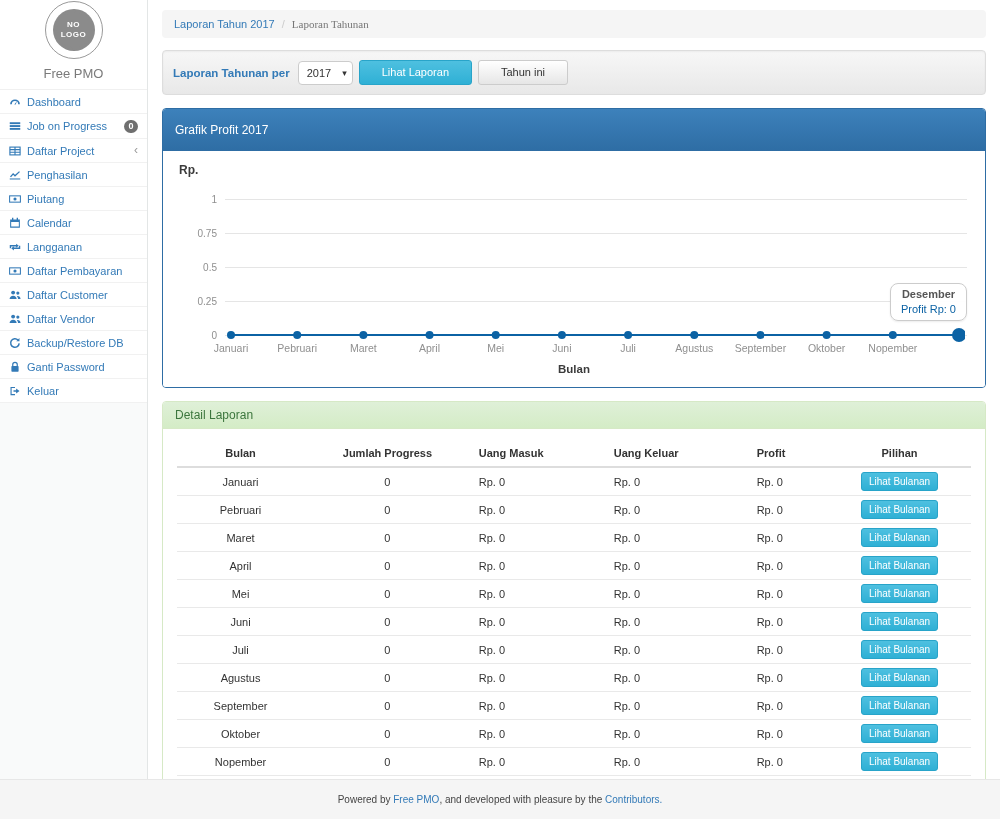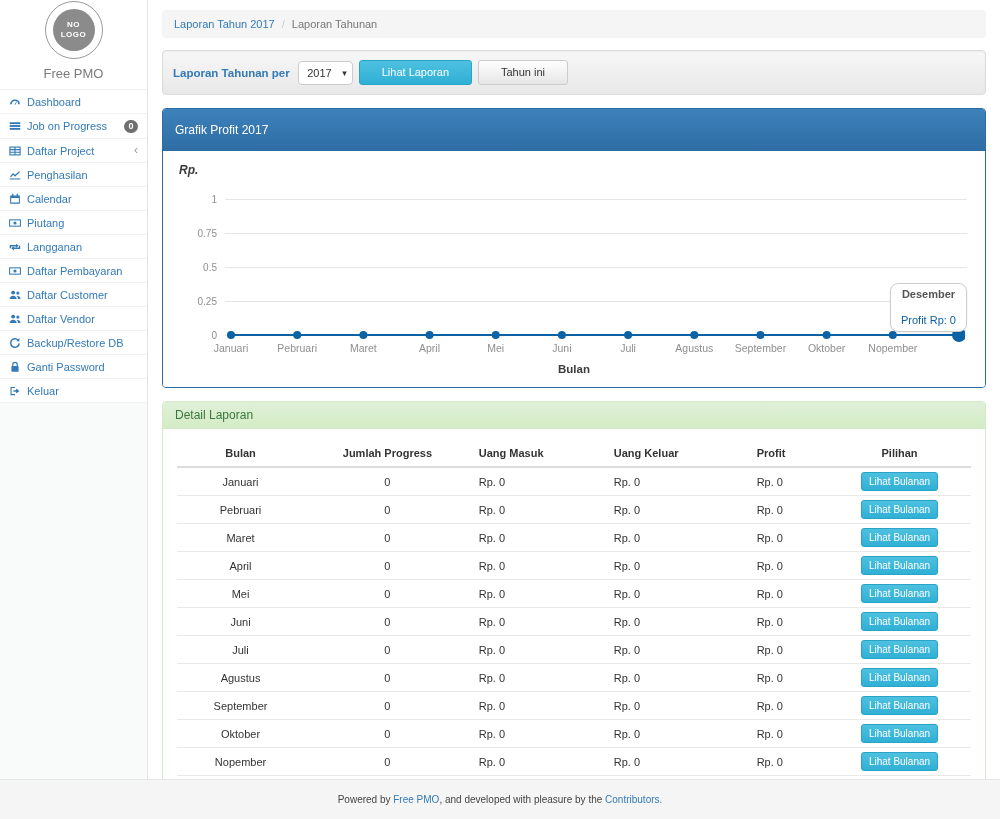--- a/index.html
+++ b/index.html
@@ -23,50 +23,50 @@
   .menu .icon svg { width:12px; height:12px; fill:currentColor; }
   .badge { margin-left:auto; background:#6f6f6f; color:#fff; border-radius:8px; min-width:14px; height:13px; padding:0 3px; font-size:9px; font-weight:bold; display:inline-flex; align-items:center; justify-content:center; }
   .chevron { margin-left:auto; color:#999; font-size:12px; line-height:10px; }
   .sidebar-fill { flex:1; background:#f9fafa; }
 
   
   .main { flex:1; padding:0 14px; overflow:hidden; }
   .breadcrumb { margin-top:10px; background:#f5f5f5; border-radius:4px; padding:8px 12px; font-size:11px; display:flex; gap:7px; align-items:center; }
   .breadcrumb a { color:#337ab7; text-decoration:none; cursor:pointer; }
   .breadcrumb .sep { color:#ccc; }
-  .breadcrumb .active { color:#777; }
+  .breadcrumb .active { color:#777;font-family:Liberation Serif, serif; }
 
   .well { margin-top:12px; border:1px solid #ddd; border-radius:4px; background:linear-gradient(to bottom,#f7f7f7,#e8e8e8); padding:9px 10px; display:flex; align-items:center; gap:6px; box-shadow: inset 0 1px 2px rgba(0,0,0,.05); }
   .filter-label { color:#337ab7; font-weight:bold; font-size:11.5px; margin-right:2px; }
   .select-wrap { position:relative; display:inline-block; }
-  select { appearance:none; -webkit-appearance:none; border:1px solid #ccc; border-radius:4px; background:#fff; font-size:11px; padding:5px 20px 5px 8px; color:#333; font-family:inherit;text-align:right; }
+  select { appearance:none; -webkit-appearance:none; border:1px solid #ccc; border-radius:4px; background:#fff; font-size:11px; padding:5px 20px 5px 8px; color:#333; font-family:inherit; }
   .select-wrap::after { content:"▾"; position:absolute; right:6px; top:50%; transform:translateY(-50%); font-size:9px; color:#333; pointer-events:none; }
   .btn { border-radius:3px; font-size:11px; padding:6px 22px; cursor:pointer; font-family:inherit; line-height:1; }
   .btn-info { color:#fff; background:linear-gradient(to bottom,#4ec0e0,#2fb0d5); border:1px solid #28a4c9; }
   .btn-default { color:#333; background:linear-gradient(to bottom,#ffffff,#e6e6e6); border:1px solid #ccc; }
   .btn-xs { font-size:10px; padding:3.5px 7px; }
 
   .panel { margin-top:13px; border-radius:4px; }
   .panel-primary { border:1px solid #2e6da4; }
   .panel-primary > .panel-heading { background:linear-gradient(to bottom,#3d81bb,#2e6da4); color:#fff; padding:14px 12px; font-size:12px; border-radius:3px 3px 0 0; }
   .panel-success { border:1px solid #d6e9c6; }
   .panel-success > .panel-heading { background:linear-gradient(to bottom,#dff0d8,#d4ecc6); color:#3c763d; padding:6px 12px; font-size:12px; border-radius:3px 3px 0 0; border-bottom:1px solid #d6e9c6; }
   .panel-body { background:#fff; padding:10px 14px; border-radius:0 0 3px 3px; }
 
   
-  .chart-ylabel { font-weight:bold; font-size:12px; color:#3c3c3c; margin:2px 0 12px 2px;font-style:italic; }
+  .chart-ylabel { font-weight:bold; font-size:12px; color:#3c3c3c; margin:2px 0 12px 2px; }
   .plot { position:relative; height:172px; margin-top:6px; }
   .tick { position:absolute; left:0; width:40px; text-align:right; font-size:10px; color:#8f8f8f; transform:translateY(-50%); }
   .gridline { position:absolute; left:48px; right:4px; border-top:1px solid #e5e5e5; }
   .chart-svg { position:absolute; left:48px; top:0; }
   .xlab { position:absolute; font-size:10.5px; color:#8f8f8f; transform:translateX(-50%); top:153px; white-space:nowrap; }
   .chart-xlabel { text-align:center; font-weight:bold; font-size:11.5px; color:#3c3c3c; margin-top:2px; padding-bottom:2px; }
   .tooltip { position:absolute; right:4px; top:94px; background:rgba(255,255,255,.96); border:1px solid #ccc; border-radius:8px; padding:4px 10px 5px; text-align:center; box-shadow:0 1px 2px rgba(0,0,0,.08); }
   .tt-label { font-weight:bold; color:#555; font-size:11px; }
-  .tt-value { color:#0b62a4; font-size:11px; margin-top:14px; }
+  .tt-value { color:#0b62a4; font-size:11px; margin-top:3px; }
 
   
   table { width:100%; border-collapse:collapse; font-size:11px; }
   th { padding:8px 8px 7px; border-bottom:2px solid #ddd; font-weight:bold; color:#333; }
   td { padding:4px 8px; border-top:1px solid #e9e9e9; vertical-align:middle; height:24px; }
   .al-center { text-align:center; }
   .al-right { text-align:left; }
 
   
   .footer { height:40px; border-top:1px solid #e7e7e7; background:#f5f5f5; display:flex; align-items:center; justify-content:center; font-size:10px; color:#444; }
@@ -126,35 +126,35 @@
             <svg viewBox="0 0 16 16">
               <path d="M1 12.6h14V14H1z"></path>
               <path fill="none" stroke="currentColor" stroke-width="1.8" d="M2 10.5l3.5-4 2.5 2.5L14 3.5"></path>
             </svg>
           </span>
           <span>Penghasilan</span>
         </li>
         <li>
           <span class="icon">
             <svg viewBox="0 0 16 16">
+              <rect x="0.8" y="3.8" width="14.4" height="8.4" fill="none" stroke="currentColor" stroke-width="1.4"></rect>
+              <circle cx="8" cy="8" r="2.1"></circle>
+            </svg>
+          </span>
+          <span>Piutang</span>
+        </li>
+        <li>
+          <span class="icon">
+            <svg viewBox="0 0 16 16">
               <rect x="4" y="1" width="1.8" height="3"></rect>
               <rect x="10.2" y="1" width="1.8" height="3"></rect>
               <path fill-rule="evenodd" d="M1.5 3.2h13v11h-13zm1.4 3.6v5.9h10.2V6.8z"></path>
             </svg>
           </span>
           <span>Calendar</span>
-        </li>
-        <li>
-          <span class="icon">
-            <svg viewBox="0 0 16 16">
-              <rect x="0.8" y="3.8" width="14.4" height="8.4" fill="none" stroke="currentColor" stroke-width="1.4"></rect>
-              <circle cx="8" cy="8" r="2.1"></circle>
-            </svg>
-          </span>
-          <span>Piutang</span>
         </li>
         <li>
           <span class="icon">
             <svg viewBox="0 0 16 16">
               <path d="M1 5.4h8.5V3.5L13 6.3 9.5 9.1V7.2H2.8v2.6H1z"></path>
               <path d="M15 10.6H6.5v1.9L3 9.7l3.5-2.8v1.9h6.7V6.2H15z"></path>
             </svg>
           </span>
           <span>Langganan</span>
         </li>

